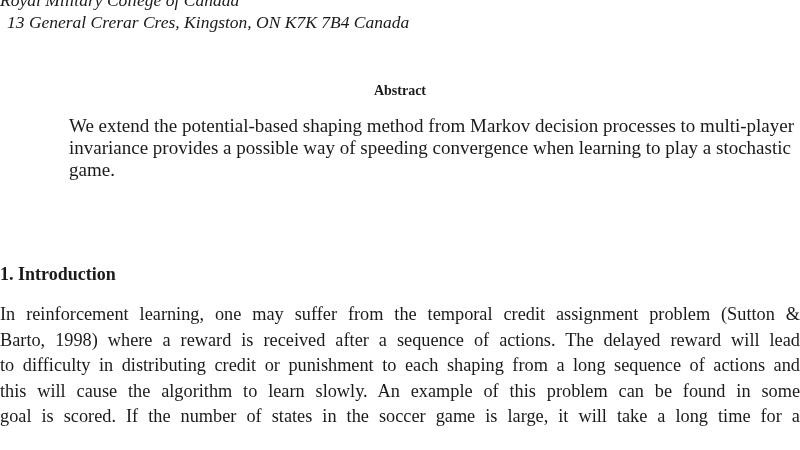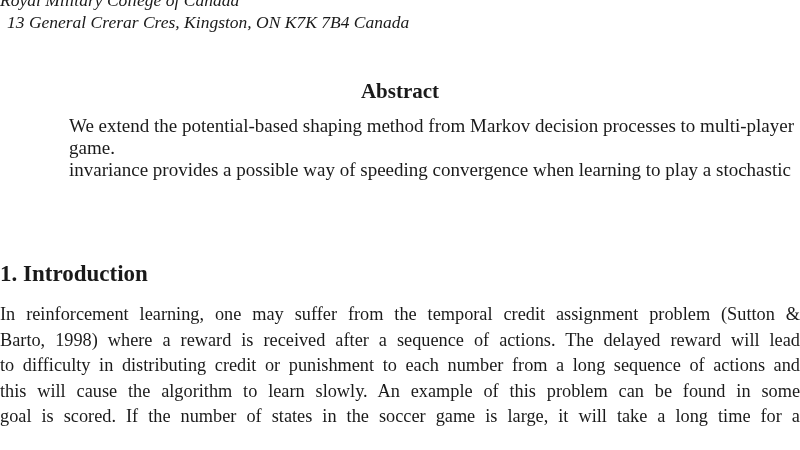--- a/index.html
+++ b/index.html
@@ -26,21 +26,21 @@
     #affil-inst { top: -11px; }
     #affil-addr { top: 11px; padding-left: 7px; }
 
     .abstract-title {
       position: absolute;
       top: 78px;
       left: 0;
       width: 800px;
       text-align: center;
       font-weight: bold;
-      font-size: 21px;
+      font-size: 14px;
       line-height: 26px;
     }
     .abstract-body {
       position: absolute;
       top: 115px;
       left: 66px;
       width: 698px;
       font-size: 19px;
       line-height: 22px;
       text-align: justify;
@@ -54,21 +54,21 @@
     }
     .abstract-body .line.last {
       text-align-last: left;
     }
 
     .section-heading {
       position: absolute;
       top: 261px;
       left: 0;
       font-weight: bold;
-      font-size: 23px;
+      font-size: 18px;
       line-height: 26px;
       white-space: nowrap;
     }
     .intro-body {
       position: absolute;
       top: 302px;
       left: 0;
       width: 800px;
       font-size: 18.3px;
       line-height: 25.6px;
@@ -84,25 +84,25 @@
 </head>
 <body>
 
 <div id="affil-inst" class="affil">Royal Military College of Canada</div>
 <div id="affil-addr" class="affil">13 General Crerar Cres, Kingston, ON K7K 7B4 Canada</div>
 
 <div class="abstract-title">Abstract</div>
 
 <div class="abstract-body">
   <span class="line">We extend the potential-based shaping method from Markov decision processes to multi-player</span>
+  <span class="line">invariance provides a possible way of speeding convergence when learning to play a stochastic</span>
   <span class="line last">game.</span>
-  <span class="line">invariance provides a possible way of speeding convergence when learning to play a stochastic</span>
 </div>
 
 <div class="section-heading">1. Introduction</div>
 
 <div class="intro-body">
   <span class="line">In reinforcement learning, one may suffer from the temporal credit assignment problem (Sutton &amp;</span>
   <span class="line">Barto, 1998) where a reward is received after a sequence of actions.  The delayed reward will lead</span>
-  <span class="line">to difficulty in distributing credit or punishment to each number from a long sequence of actions and</span>
+  <span class="line">to difficulty in distributing credit or punishment to each shaping from a long sequence of actions and</span>
   <span class="line">this will cause the algorithm to learn slowly.  An example of this problem can be found in some</span>
   <span class="line">goal is scored.  If the number of states in the soccer game is large, it will take a long time for a</span>
 </div>
 
 </body></html>

